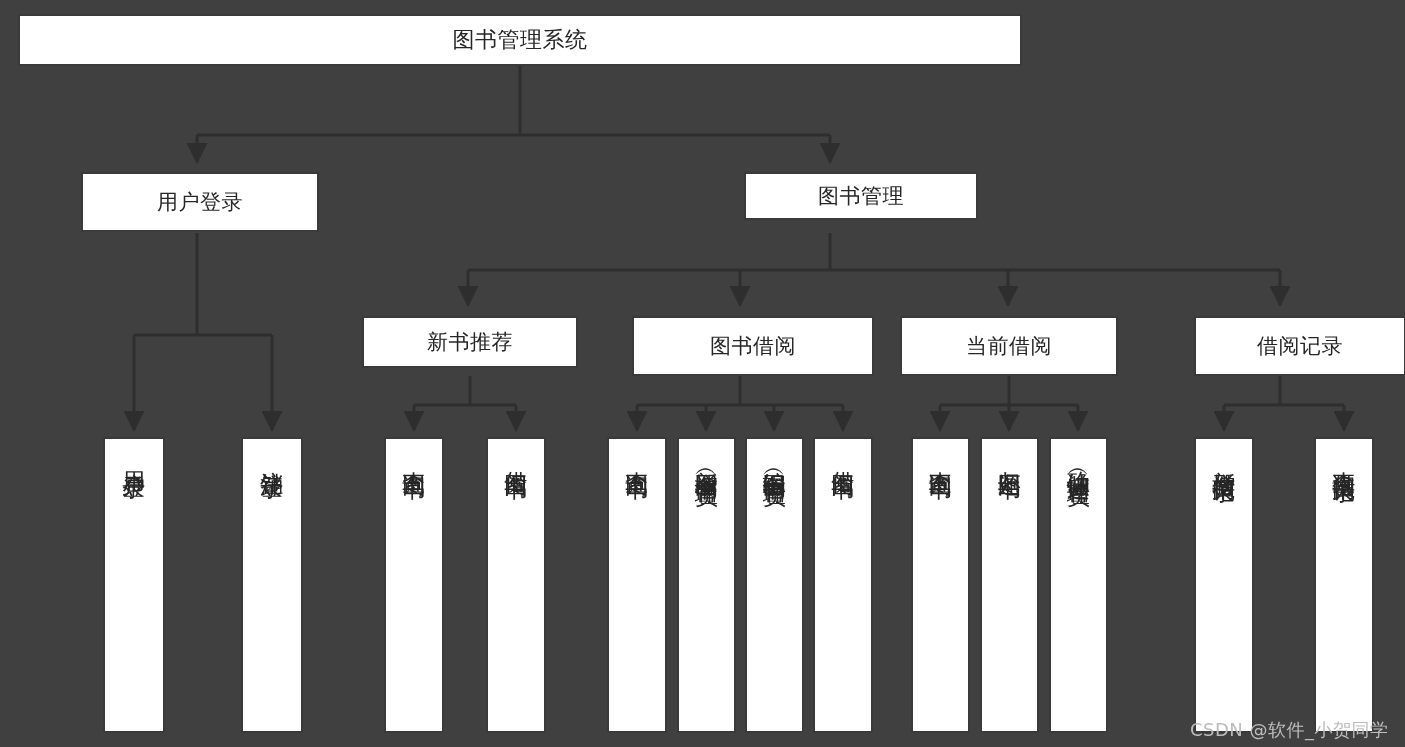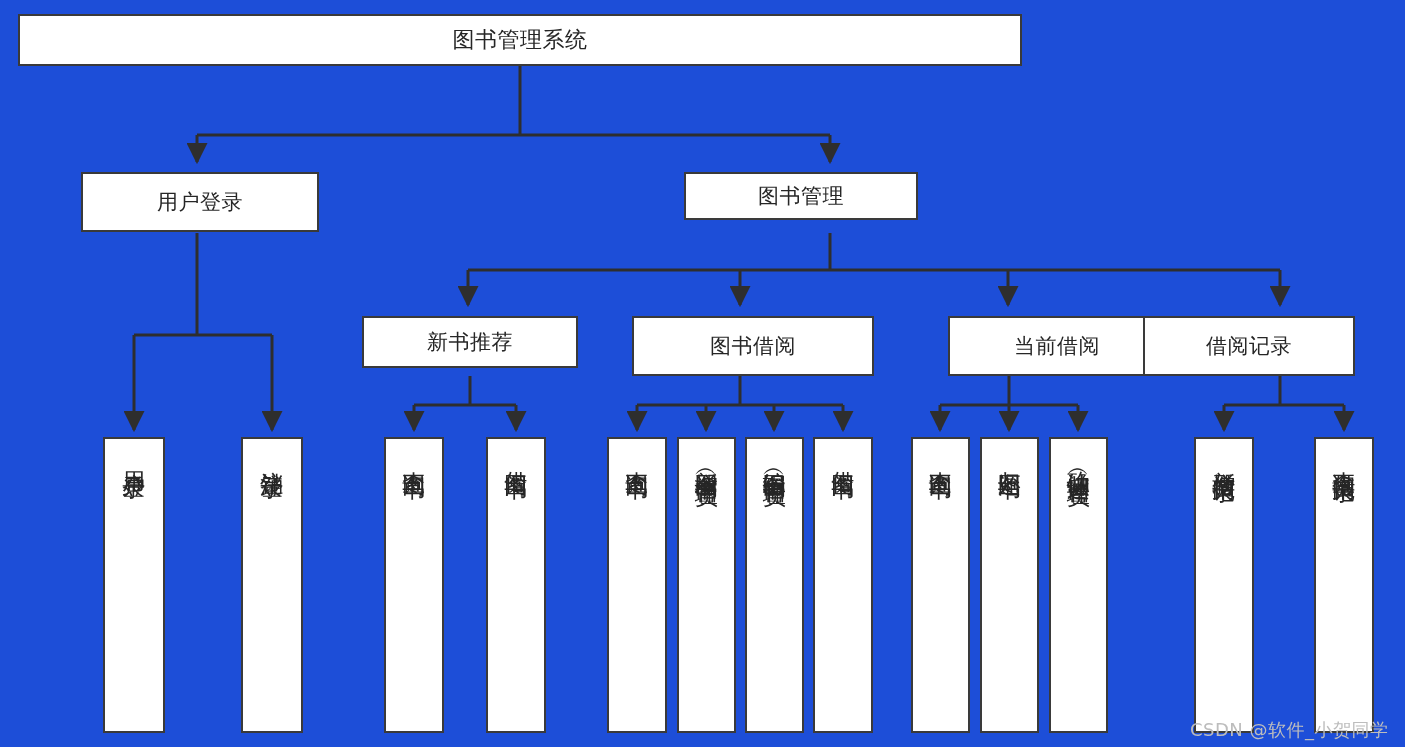--- a/index.html
+++ b/index.html
@@ -7,21 +7,21 @@
     padding: 0;
     background: #ffffff;
   }
   body {
     font-family: "DejaVu Sans", "Liberation Sans", sans-serif;
   }
   #canvas {
     position: relative;
     width: 1405px;
     height: 747px;
-    background: #1d4ed8;
+    background: #404040;
     overflow: hidden;
   }
   svg.wires {
     position: absolute;
     left: 0;
     top: 0;
     width: 1405px;
     height: 747px;
     pointer-events: none;
   }
@@ -127,34 +127,34 @@
     </g>
   </svg>
 
   <div class="node h root" style="left:18px; top:14px; width:1004px; height:52px;">
     <span class="label">图书管理系统</span>
   </div>
 
   <div class="node h" style="left:81px; top:172px; width:238px; height:60px;">
     <span class="label">用户登录</span>
   </div>
-  <div class="node h" style="left:684px; top:172px; width:234px; height:48px;text-align:center;">
+  <div class="node h" style="left:744px; top:172px; width:234px; height:48px;text-align:center;">
     <span class="label">图书管理</span>
   </div>
 
   <div class="node h" style="left:362px; top:316px; width:216px; height:52px;">
     <span class="label">新书推荐</span>
   </div>
   <div class="node h" style="left:632px; top:316px; width:242px; height:60px;">
     <span class="label">图书借阅</span>
   </div>
-  <div class="node h" style="left:900px; top:316px; width:218px; height:60px;margin-left:48px;">
+  <div class="node h" style="left:900px; top:316px; width:218px; height:60px;">
     <span class="label">当前借阅</span>
   </div>
-  <div class="node h" style="left:1143px; top:316px; width:212px; height:60px;text-align:center;">
+  <div class="node h" style="left:1194px; top:316px; width:212px; height:60px;text-align:center;">
     <span class="label">借阅记录</span>
   </div>
 
   <div class="node v" style="left:103px; top:437px; width:62px; height:296px;">
     <span class="label">用户登录</span>
   </div>
   <div class="node v" style="left:241px; top:437px; width:62px; height:296px;">
     <span class="label">注销登录</span>
   </div>
 

